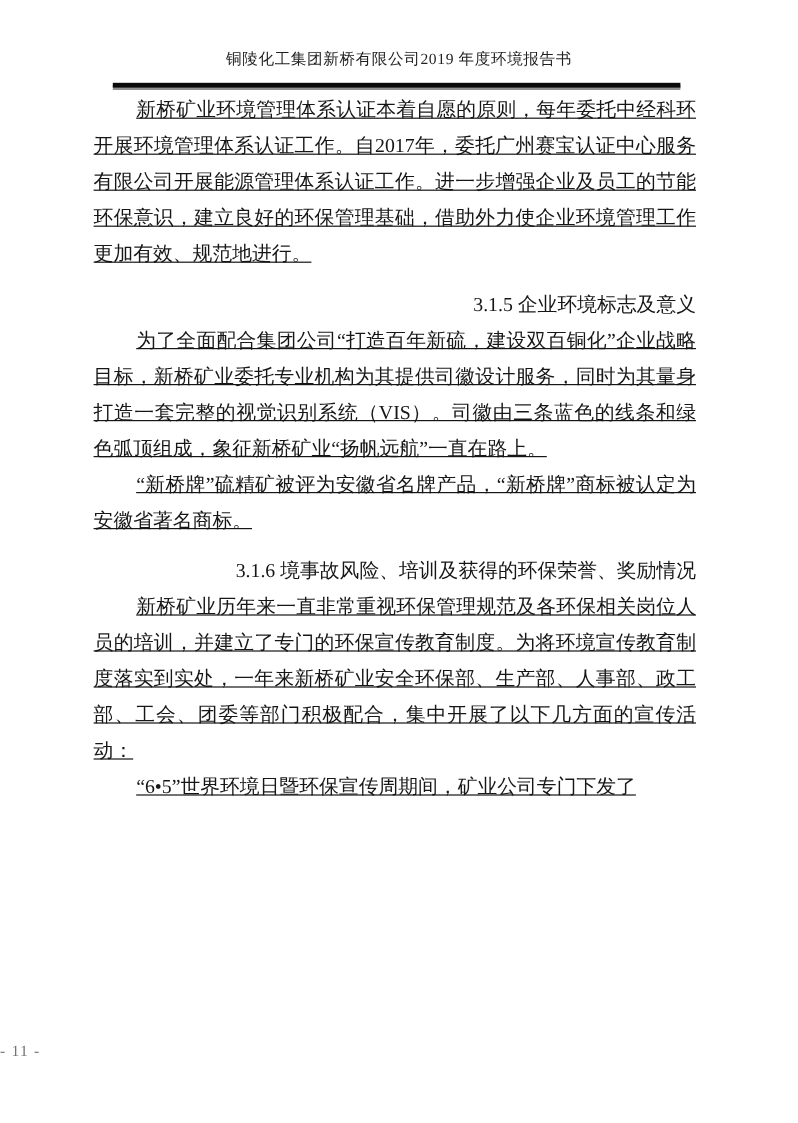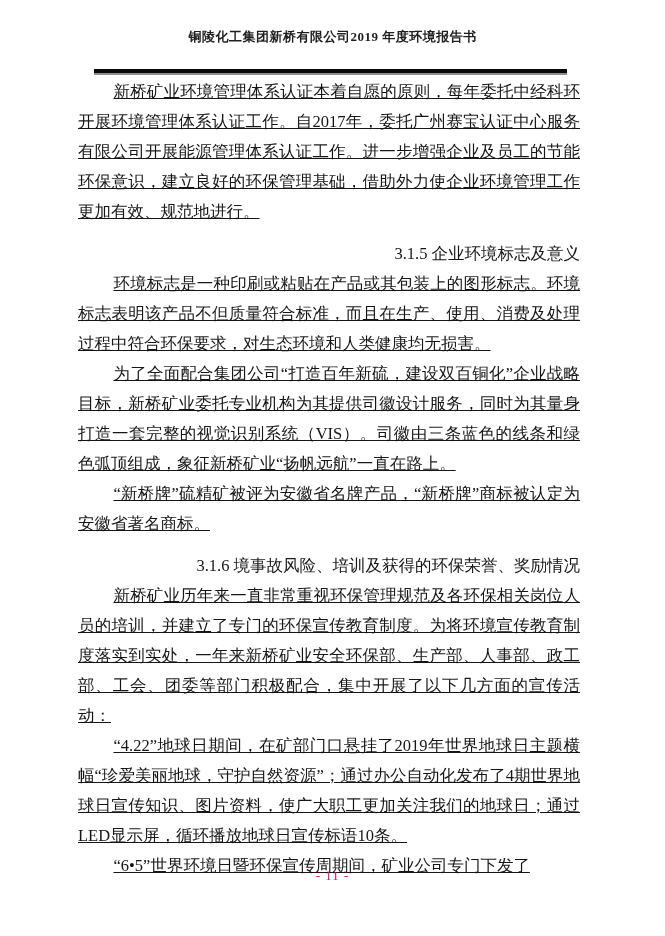--- a/index.html
+++ b/index.html
@@ -11,26 +11,26 @@
     position: relative;
     width: 665px;
     height: 936px;
     background: #ffffff;
     font-family: "Liberation Serif", "DejaVu Serif", serif;
     color: #1a1a1a;
     overflow: hidden;
   }
   .doc-header {
     position: absolute;
-    top: 28px;
+    top: 40px;
     left: 0;
     right: 0;
     text-align: center;
     font-size: 13px;
-    font-weight: 700;
+    font-weight: 400;
     letter-spacing: 0.5px;
     color: #1f1f1f;
     white-space: nowrap;
   }
   .header-rule {
     position: absolute;
     top: 69px;
     left: 94px;
     width: 473px;
     height: 4px;
@@ -60,42 +60,40 @@
   .doc-body p.heading {
     text-indent: 2.15em;
     text-align: right;
     margin-top: 12px;
   }
   .doc-footer {
     position: absolute;
     top: 868px;
     left: 0;
     right: 0;
-    text-align: center;
+    text-align: left;
     font-size: 13px;
-    color: #be185d;
+    color: #737373;
     letter-spacing: 1px;
   }
 </style>
 </head>
 <body>
 
 <div class="page">
 
   <div class="doc-header">铜陵化工集团新桥有限公司2019 年度环境报告书</div>
 
   <div class="header-rule"></div>
 
   <div class="doc-body">
     <p class="indent">新桥矿业环境管理体系认证本着自愿的原则，每年委托中经科环开展环境管理体系认证工作。自2017年，委托广州赛宝认证中心服务有限公司开展能源管理体系认证工作。进一步增强企业及员工的节能环保意识，建立良好的环保管理基础，借助外力使企业环境管理工作更加有效、规范地进行。</p>
     <p class="heading">3.1.5 企业环境标志及意义</p>
-    <p class="indent">环境标志是一种印刷或粘贴在产品或其包装上的图形标志。环境标志表明该产品不但质量符合标准，而且在生产、使用、消费及处理过程中符合环保要求，对生态环境和人类健康均无损害。</p>
     <p class="indent">为了全面配合集团公司“打造百年新硫，建设双百铜化”企业战略目标，新桥矿业委托专业机构为其提供司徽设计服务，同时为其量身打造一套完整的视觉识别系统（VIS）。司徽由三条蓝色的线条和绿色弧顶组成，象征新桥矿业“扬帆远航”一直在路上。</p>
     <p class="indent">“新桥牌”硫精矿被评为安徽省名牌产品，“新桥牌”商标被认定为安徽省著名商标。</p>
     <p class="heading">3.1.6 境事故风险、培训及获得的环保荣誉、奖励情况</p>
     <p class="indent">新桥矿业历年来一直非常重视环保管理规范及各环保相关岗位人员的培训，并建立了专门的环保宣传教育制度。为将环境宣传教育制度落实到实处，一年来新桥矿业安全环保部、生产部、人事部、政工部、工会、团委等部门积极配合，集中开展了以下几方面的宣传活动：</p>
-    <p class="indent">“4.22”地球日期间，在矿部门口悬挂了2019年世界地球日主题横幅“珍爱美丽地球，守护自然资源”；通过办公自动化发布了4期世界地球日宣传知识、图片资料，使广大职工更加关注我们的地球日；通过LED显示屏，循环播放地球日宣传标语10条。</p>
     <p class="indent">“6•5”世界环境日暨环保宣传周期间，矿业公司专门下发了</p>
   </div>
 
   <div class="doc-footer">- 11 -</div>
 
 </div>
 
 </body></html>

